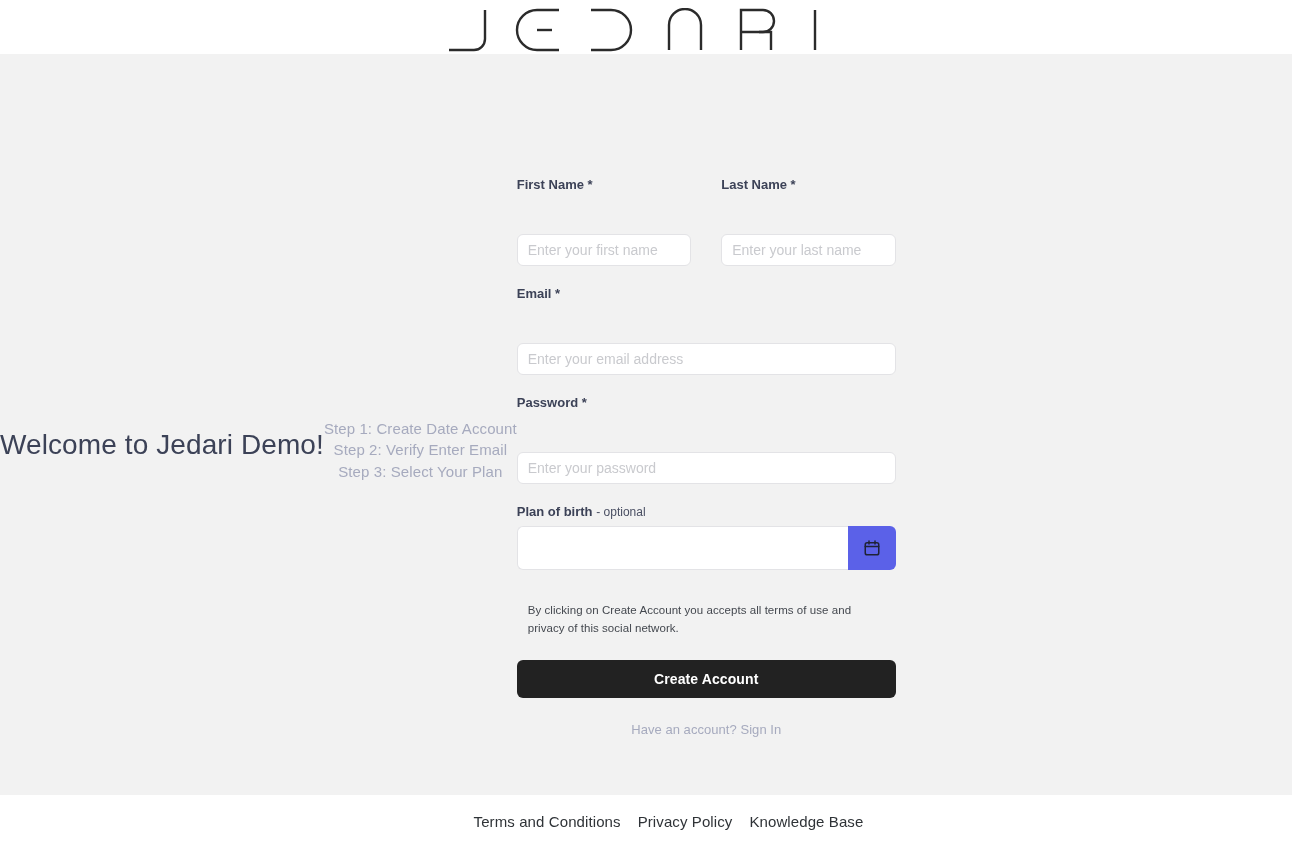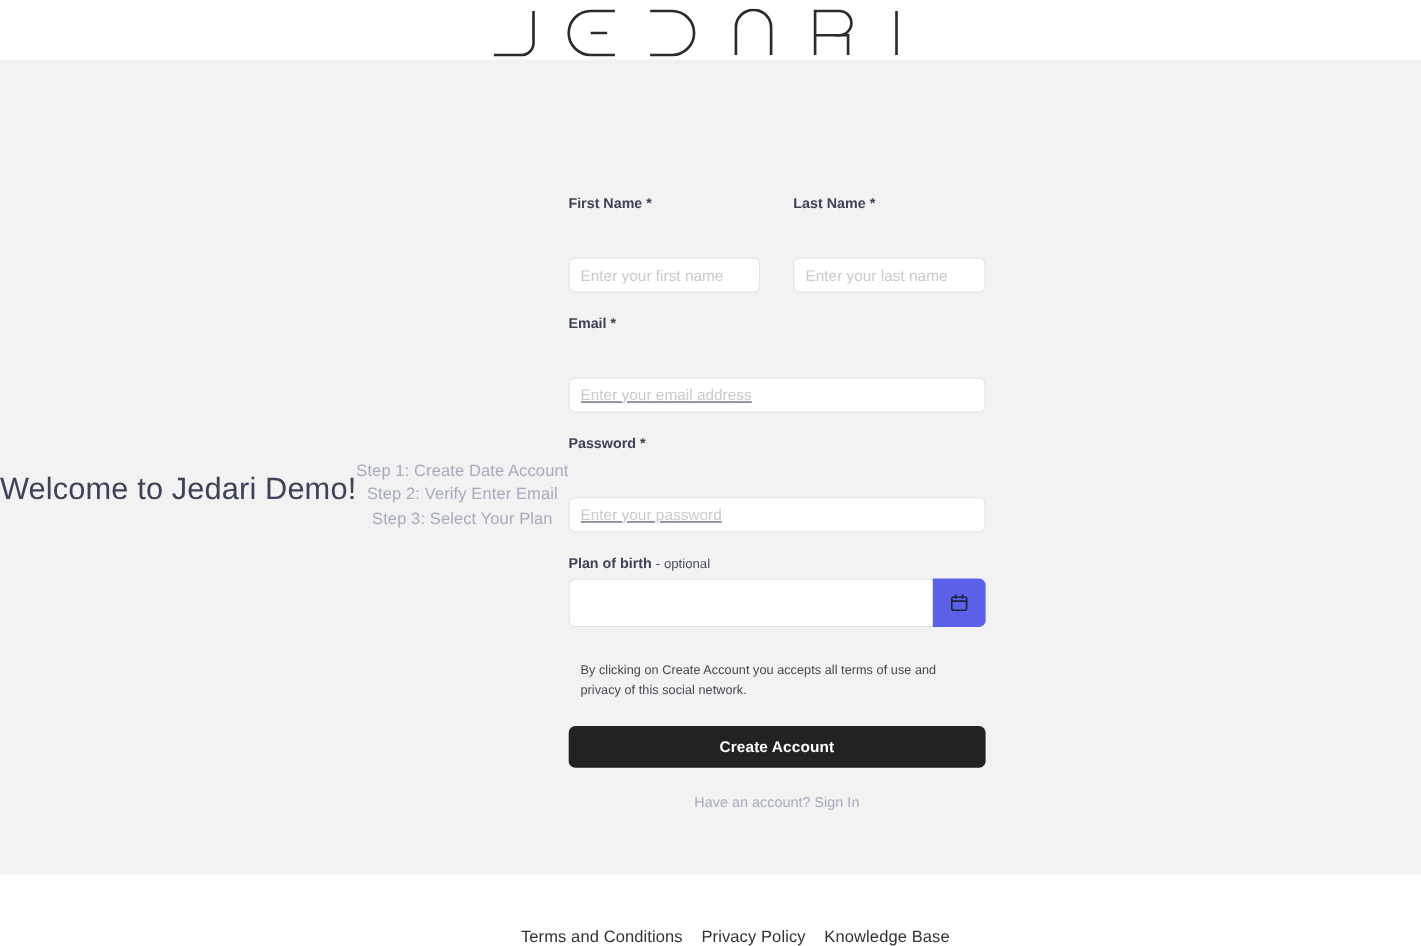--- a/index.html
+++ b/index.html
@@ -51,21 +51,21 @@
   .label .opt { font-weight:400; font-size:12px; color:#4a4f63; }
   .input {
     width:100%; height:32px;
     background:#ffffff; border:1px solid #e3e3e6; border-radius:6px;
     padding:0 10px; font-size:14px; color:#3c4257;
     font-family:"Liberation Sans", sans-serif;
     outline:none;
     margin-top:35px;
   }
   .input::placeholder { color:#c9cace; }
-  .field.full .input { height:32px;text-decoration:underline; }
+  .field.full .input { height:32px; }
 
   
   .date-field { margin-bottom:0; }
   .date-group { display:flex; width:379px; height:44px; }
   .date-input {
     flex:1 1 auto; height:44px;
     background:#ffffff; border:1px solid #e3e3e6; border-right:none;
     border-radius:6px 0 0 6px;
     padding:0 10px; font-size:14px; color:#3c4257;
     font-family:"Liberation Sans", sans-serif; outline:none;
@@ -92,21 +92,21 @@
   }
 
   .signin {
     margin-top:24px; text-align:center; width:379px;
     font-size:13px; color:#a6aabe; cursor:pointer; letter-spacing:.05px;
   }
 
   
   .footer {
     flex:0 0 65px; background:#ffffff;
-    display:flex; align-items:flex-end; justify-content:center;
+    display:flex; align-items:flex-start; justify-content:center;
     padding-top:18px; gap:17px;padding-left:45px;
   }
   .footer-link {
     font-size:15px; color:#2f3337; letter-spacing:.1px;
     cursor:pointer; text-decoration:none;
   }
 </style>
 </head>
 <body>
 

